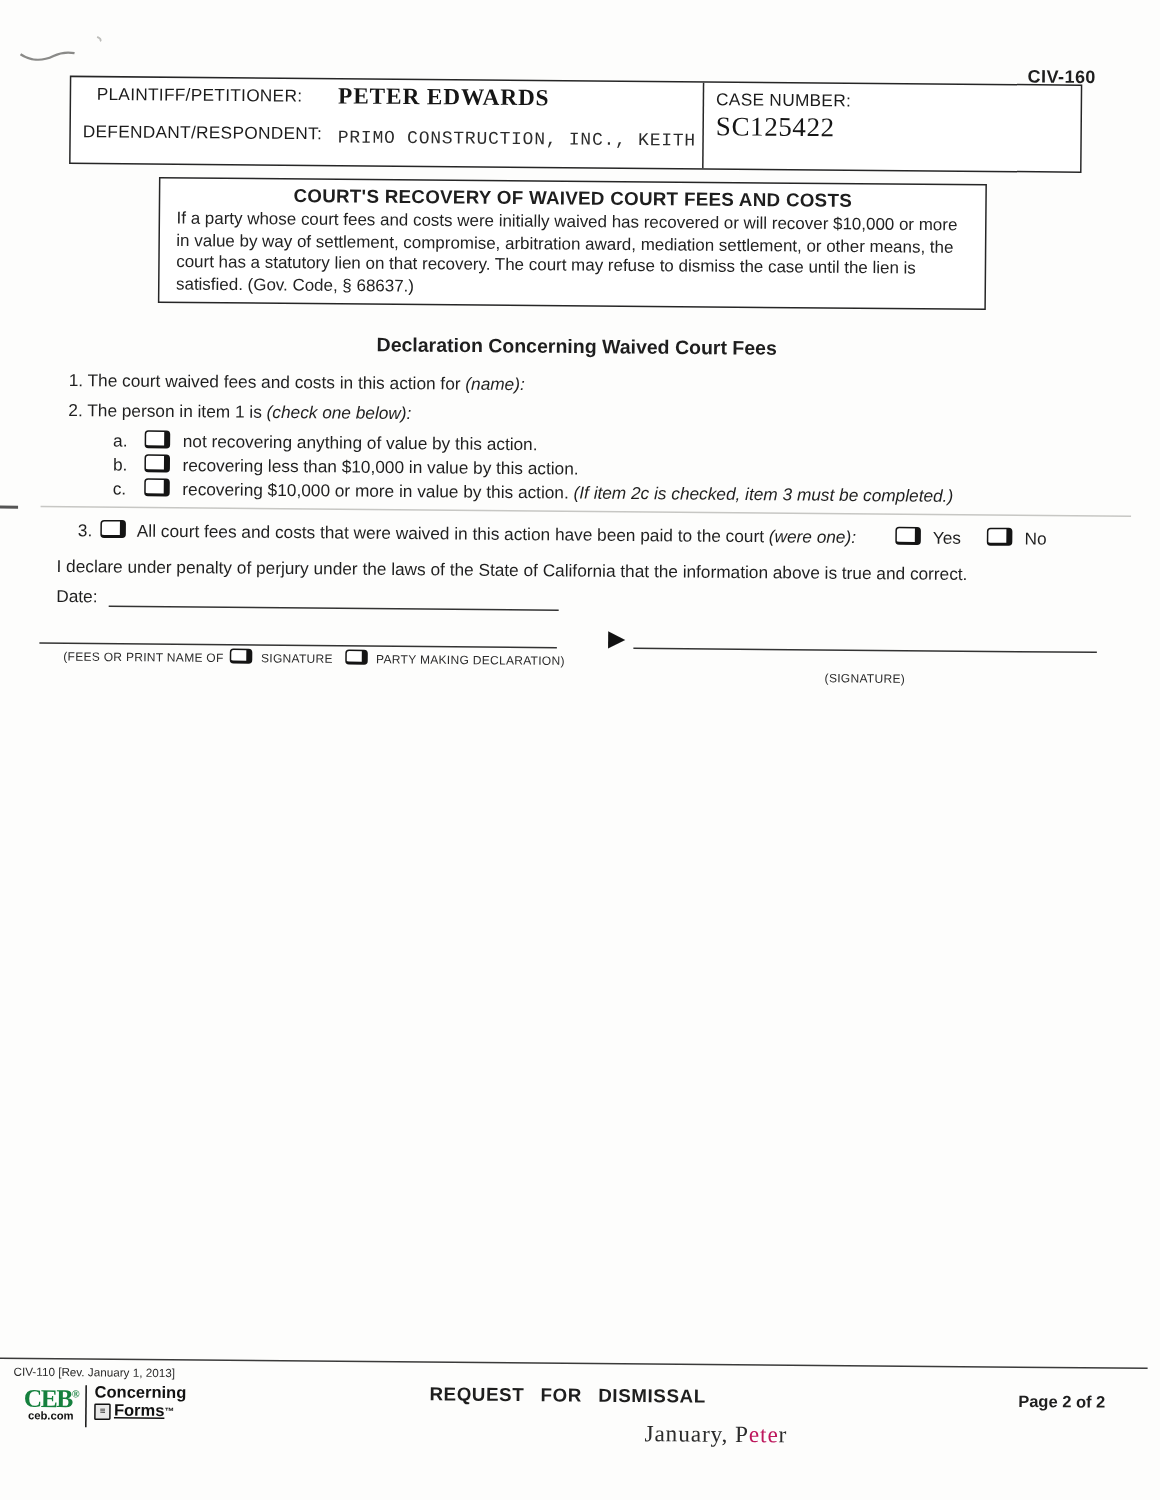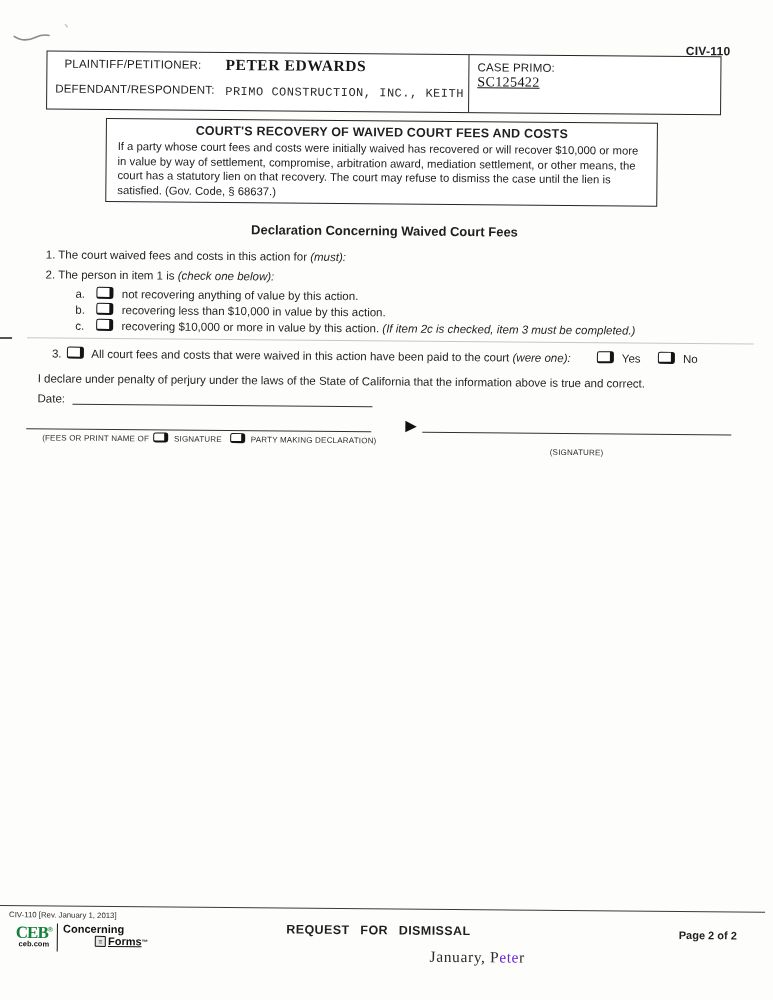--- a/index.html
+++ b/index.html
@@ -30,21 +30,21 @@
     left:47px;top:50px;width:673px;height:57px;
     border:1.6px solid #262626;background:#fff;
   }
   .cap-divider{position:absolute;left:421px;top:0;bottom:0;width:0;border-left:1.4px solid #262626;}
   .cap-label{font-size:11.5px;color:#1b1b1b;letter-spacing:.2px;}
   .plaintiff-label{left:17px;top:6px;}
   .plaintiff-value{left:178px;top:3px;font-size:15.5px;letter-spacing:.6px;color:#161616;}
   .defendant-label{left:8px;top:31px;}
   .defendant-value{left:178px;top:32px;font-size:12px;letter-spacing:.5px;color:#2c2c2c;}
   .casenum-label{left:430px;top:6px;}
-  .casenum-value{left:430px;top:19px;font-size:14px;letter-spacing:.4px;color:#161616;text-decoration:underline;}
+  .casenum-value{left:430px;top:19px;font-size:18px;letter-spacing:.4px;color:#161616;}
 
   
   .notice-box{
     left:107px;top:117px;width:552px;height:84px;
     border:1.6px solid #262626;background:#fff;padding:4px 11px 0 11px;box-sizing:border-box;
   }
   .notice-title{text-align:center;font-size:12.5px;font-weight:bold;letter-spacing:.2px;margin-bottom:2px;}
   .notice-body{font-size:11.3px;line-height:14.5px;color:#222;}
 
   
@@ -85,65 +85,65 @@
   
   .footer-rule{left:0;top:905px;width:773px;height:0;border-top:1.3px solid #3a3a3a;}
   .footer-rev{left:17px;top:910px;font-size:7.8px;color:#2a2a2a;}
   .ceb-logo{left:24px;top:922px;display:flex;align-items:flex-start;}
   .ceb-left{text-align:center;}
   .ceb-word{font-family:"Liberation Serif",serif;font-weight:bold;font-size:17px;letter-spacing:-1px;line-height:15px;color:#15803d;}
   .ceb-reg{font-size:7px;vertical-align:super;}
   .ceb-site{font-size:7.5px;font-weight:bold;line-height:8px;color:#111;}
   .ceb-bar{width:0;border-left:1.3px solid #111;height:28px;margin:1px 5px 0 5px;}
   .ef-line1{font-size:11px;font-weight:bold;line-height:12px;color:#111;}
-  .ef-line2{font-size:11px;font-weight:bold;line-height:13px;color:#111;display:flex;align-items:center;margin-left:32px;}
+  .ef-line2{font-size:11px;font-weight:bold;line-height:13px;color:#111;display:flex;align-items:center;}
   .ef-icon{
     display:inline-block;width:9px;height:9px;border:1.2px solid #111;background:#e8e8e8;
     font-size:6.5px;line-height:9px;text-align:center;font-weight:bold;margin-right:2px;border-radius:1px;
   }
   .ef-forms{text-decoration:underline;}
   .ef-tm{font-size:6.5px;vertical-align:super;font-weight:bold;}
   .footer-title{left:0;top:920px;width:773px;text-align:center;font-size:12.5px;font-weight:bold;word-spacing:7px;letter-spacing:.4px;}
   .footer-page{right:28px;top:923px;font-size:11px;font-weight:bold;}
   .stamp-name{left:438px;top:944px;font-size:15.5px;letter-spacing:.6px;color:#2b2b2b;}
-  .stamp-fade{color:#6d28d9;}
+  .stamp-fade{color:#be185d;}
 </style>
 </head>
 <body>
 
 <div class="scan">
 
   <svg class="abs squiggle" viewBox="0 0 60 26" width="60" height="26">
     <path d="M4 16 C 10 20, 18 21, 26 17 C 30 15, 34 14, 40 15" stroke="#8a8a88" stroke-width="1.6" fill="none"></path>
     <path d="M55 4 c 2 1, 3 2, 2 3" stroke="#bdbdba" stroke-width="1.2" fill="none"></path>
   </svg>
 
-  <div class="abs form-id">CIV-110</div>
+  <div class="abs form-id">CIV-160</div>
 
   <div class="abs caption-box">
     <div class="cap-divider"></div>
     <span class="abs cap-label plaintiff-label">PLAINTIFF/PETITIONER:</span>
     <span class="abs serif b plaintiff-value">PETER EDWARDS</span>
     <span class="abs cap-label defendant-label">DEFENDANT/RESPONDENT:</span>
     <span class="abs mono defendant-value">PRIMO CONSTRUCTION, INC., KEITH</span>
-    <span class="abs cap-label casenum-label">CASE PRIMO:</span>
+    <span class="abs cap-label casenum-label">CASE NUMBER:</span>
     <span class="abs serif casenum-value">SC125422</span>
   </div>
 
   <div class="abs notice-box">
     <div class="notice-title">COURT'S RECOVERY OF WAIVED COURT FEES AND COSTS</div>
     <div class="notice-body">If a party whose court fees and costs were initially waived has recovered or will recover $10,000 or more in value by way of settlement, compromise, arbitration award, mediation settlement, or other means, the court has a statutory lien on that recovery. The court may refuse to dismiss the case until the lien is satisfied. (Gov. Code, § 68637.)</div>
   </div>
 
   <div class="abs decl-title">Declaration Concerning Waived Court Fees</div>
 
   <div class="abs fs item1">
     <span class="item-num">1.</span>
     <span>The court waived fees and costs in this action for</span>
-    <span class="i">(must):</span>
+    <span class="i">(name):</span>
   </div>
 
   <div class="abs fs item2">
     <span class="item-num">2.</span>
     <span>The person in item 1 is</span>
     <span class="i">(check one below):</span>
   </div>
 
   <div class="abs fs opt-a">
     <span class="opt-letter">a.</span>

